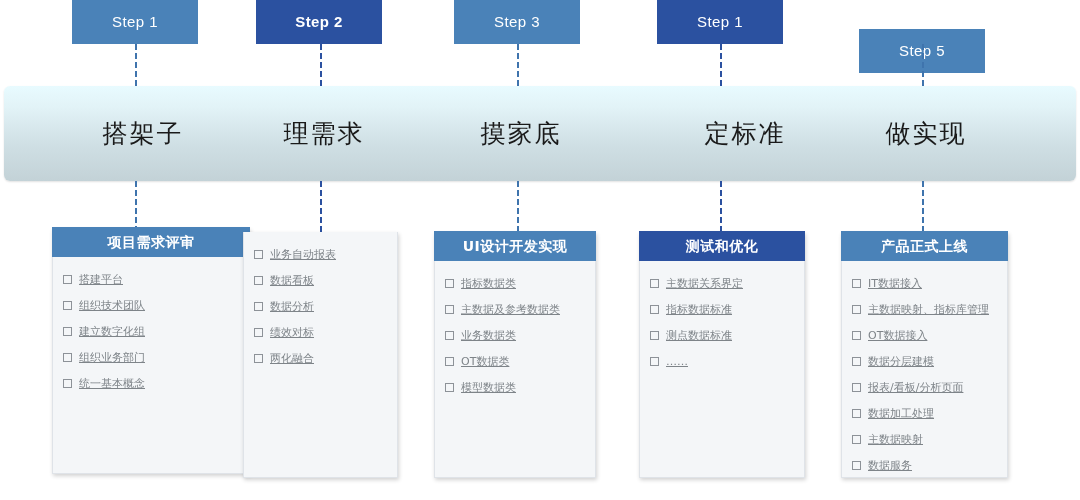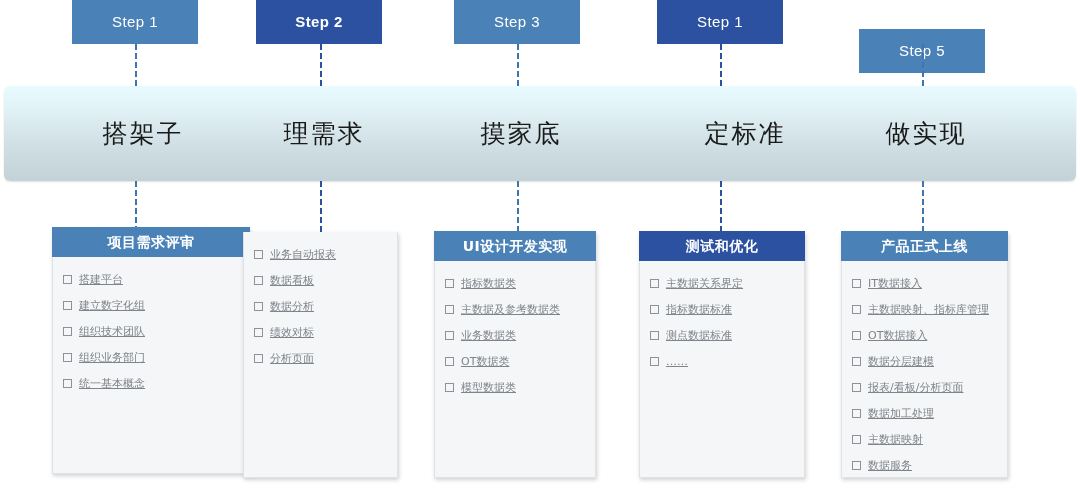--- a/index.html
+++ b/index.html
@@ -146,28 +146,28 @@
 <div id="card-row">
     <div class="card" style="left: 52px; top: 228px; width: 198px; height: 246px;">
       <div class="card-head tone-light">项目需求评审</div>
       <div class="card-body">
         <div class="item">
           <span class="bullet"></span>
           <span class="txt">搭建平台</span>
         </div>
         <div class="item">
           <span class="bullet"></span>
+          <span class="txt">组织技术团队</span>
+        </div>
+        <div class="item">
+          <span class="bullet"></span>
           <span class="txt">建立数字化组</span>
         </div>
         <div class="item">
           <span class="bullet"></span>
-          <span class="txt">组织技术团队</span>
-        </div>
-        <div class="item">
-          <span class="bullet"></span>
           <span class="txt">组织业务部门</span>
         </div>
         <div class="item">
           <span class="bullet"></span>
           <span class="txt">统一基本概念</span>
         </div>
       </div>
     </div>
     <div class="card" style="left: 243px; top: 232px; width: 155px; height: 246px;">
       <div class="card-body">
@@ -182,21 +182,21 @@
         <div class="item">
           <span class="bullet"></span>
           <span class="txt">数据分析</span>
         </div>
         <div class="item">
           <span class="bullet"></span>
           <span class="txt">绩效对标</span>
         </div>
         <div class="item">
           <span class="bullet"></span>
-          <span class="txt">分析页面</span>
+          <span class="txt">两化融合</span>
         </div>
       </div>
     </div>
     <div class="card" style="left: 434px; top: 232px; width: 162px; height: 246px;">
       <div class="card-head tone-light">UI设计开发实现</div>
       <div class="card-body">
         <div class="item">
           <span class="bullet"></span>
           <span class="txt">指标数据类</span>
         </div>

